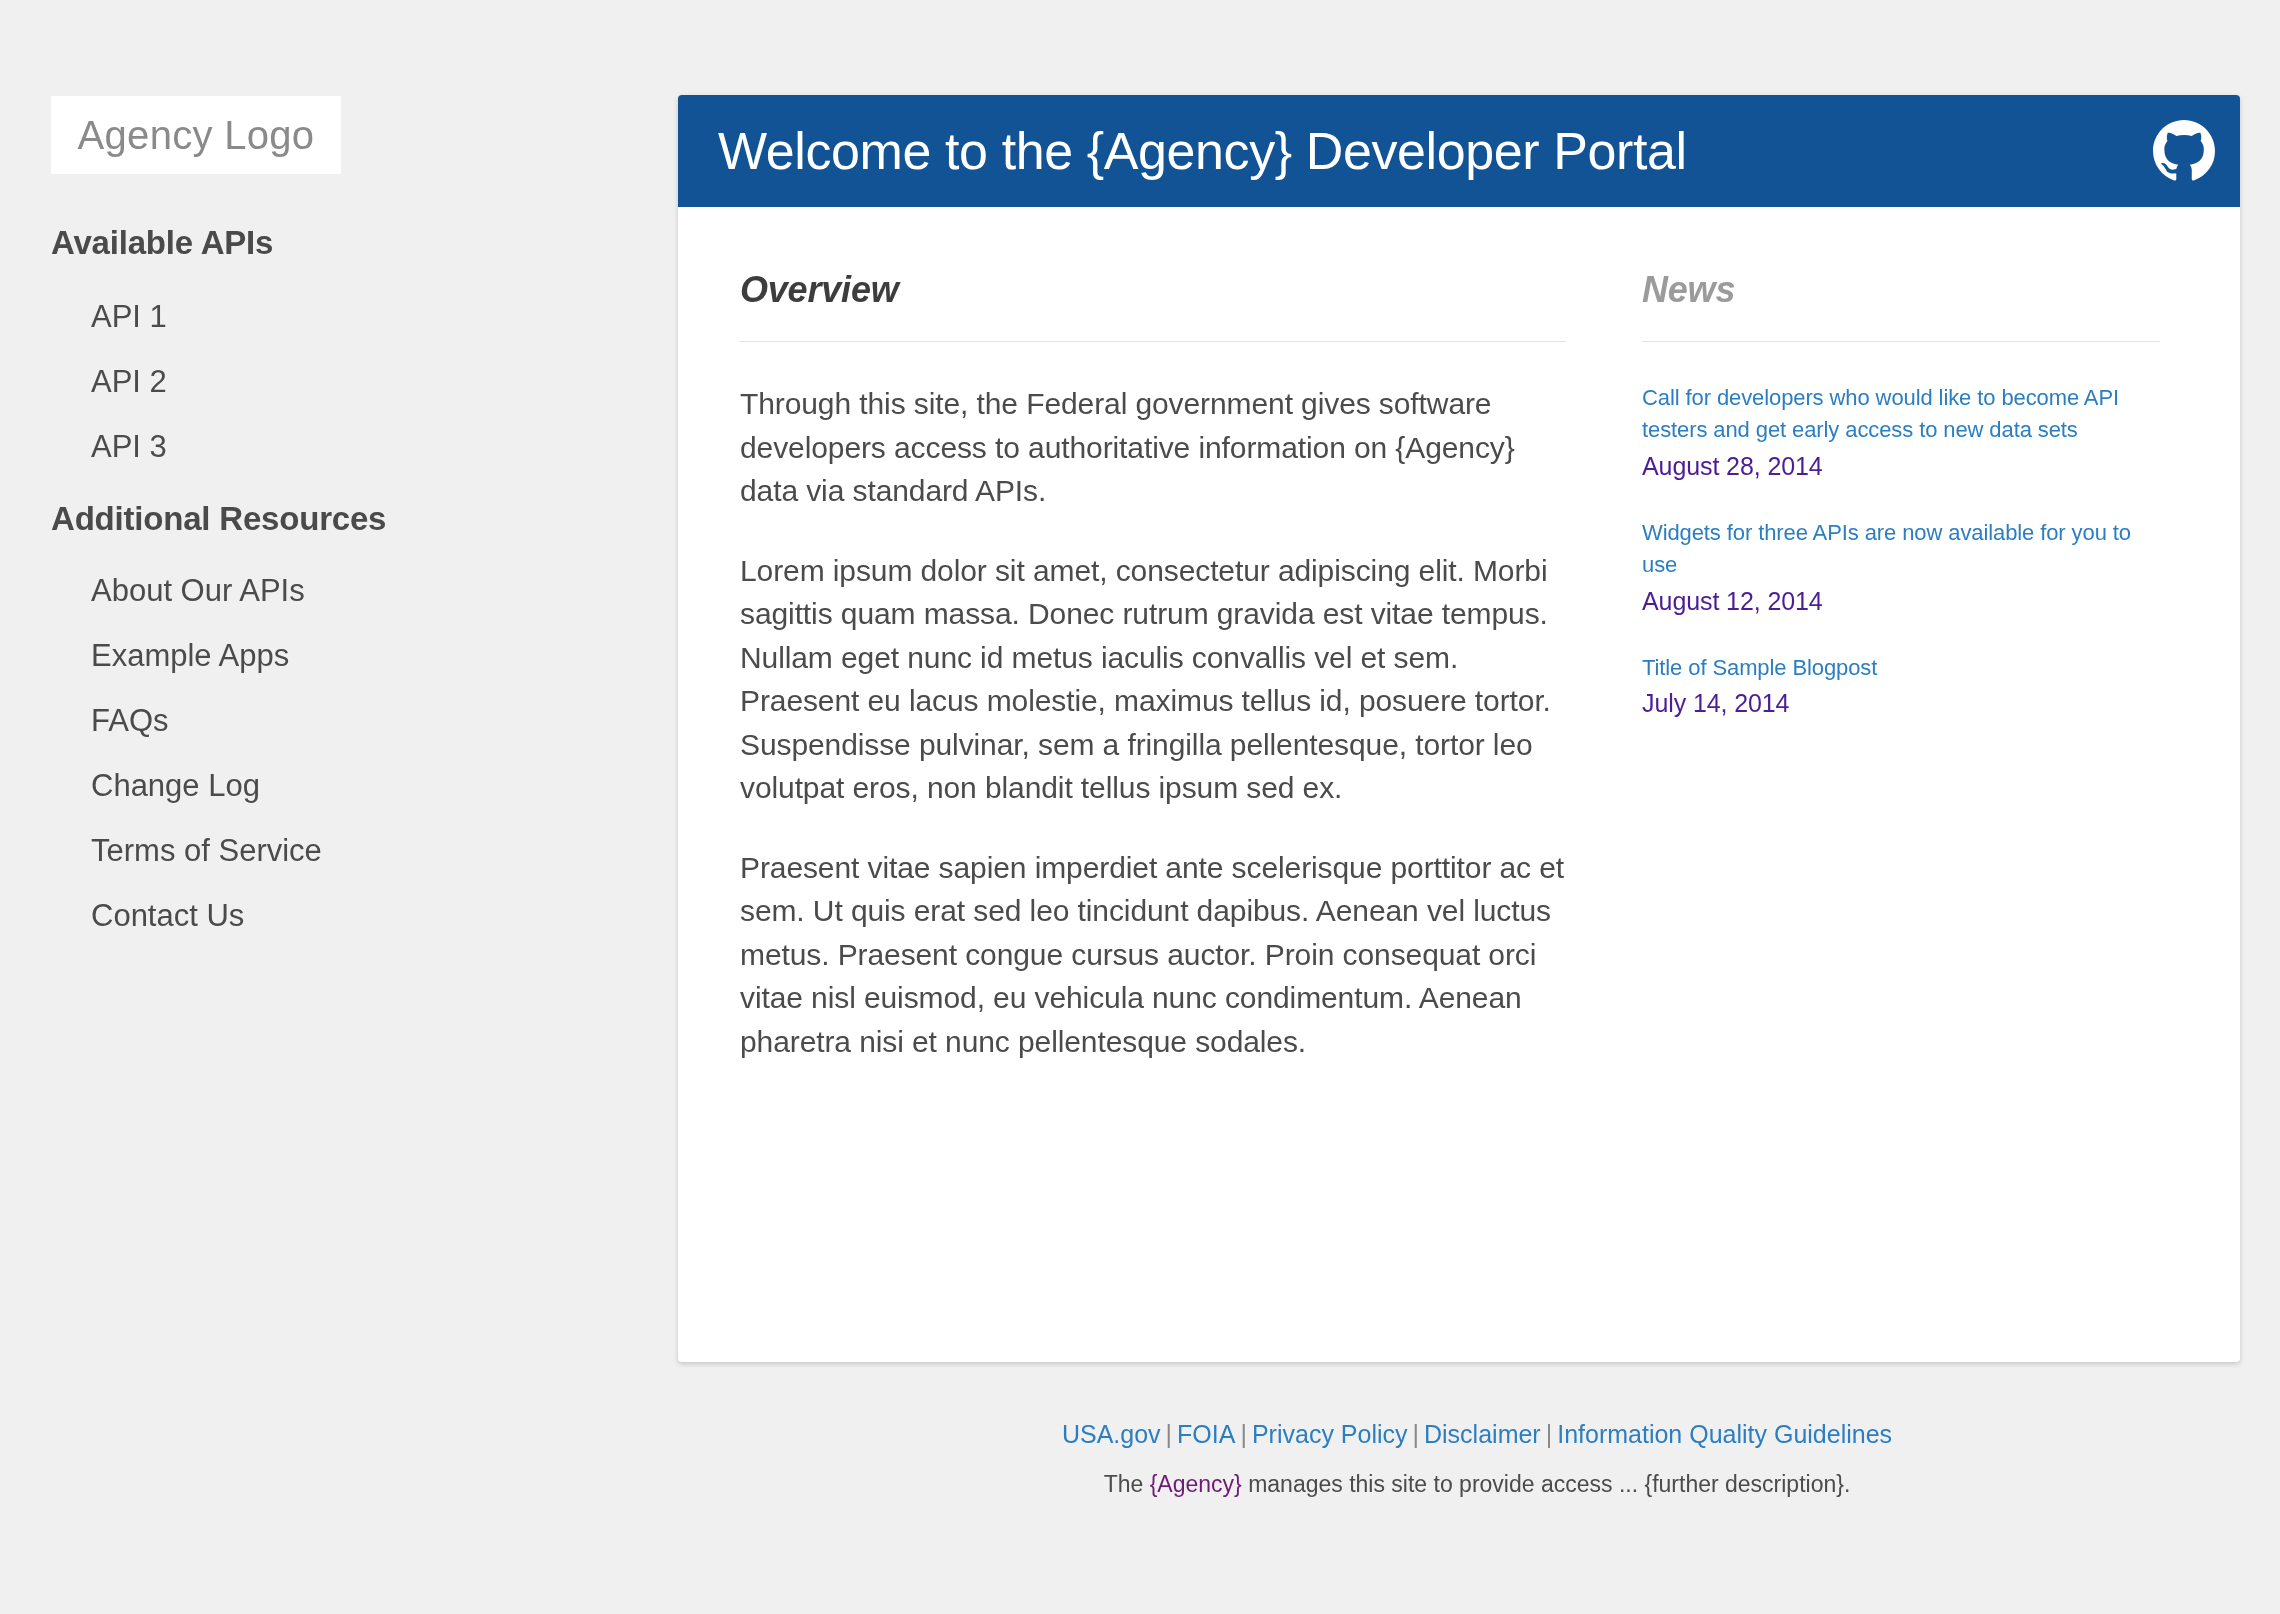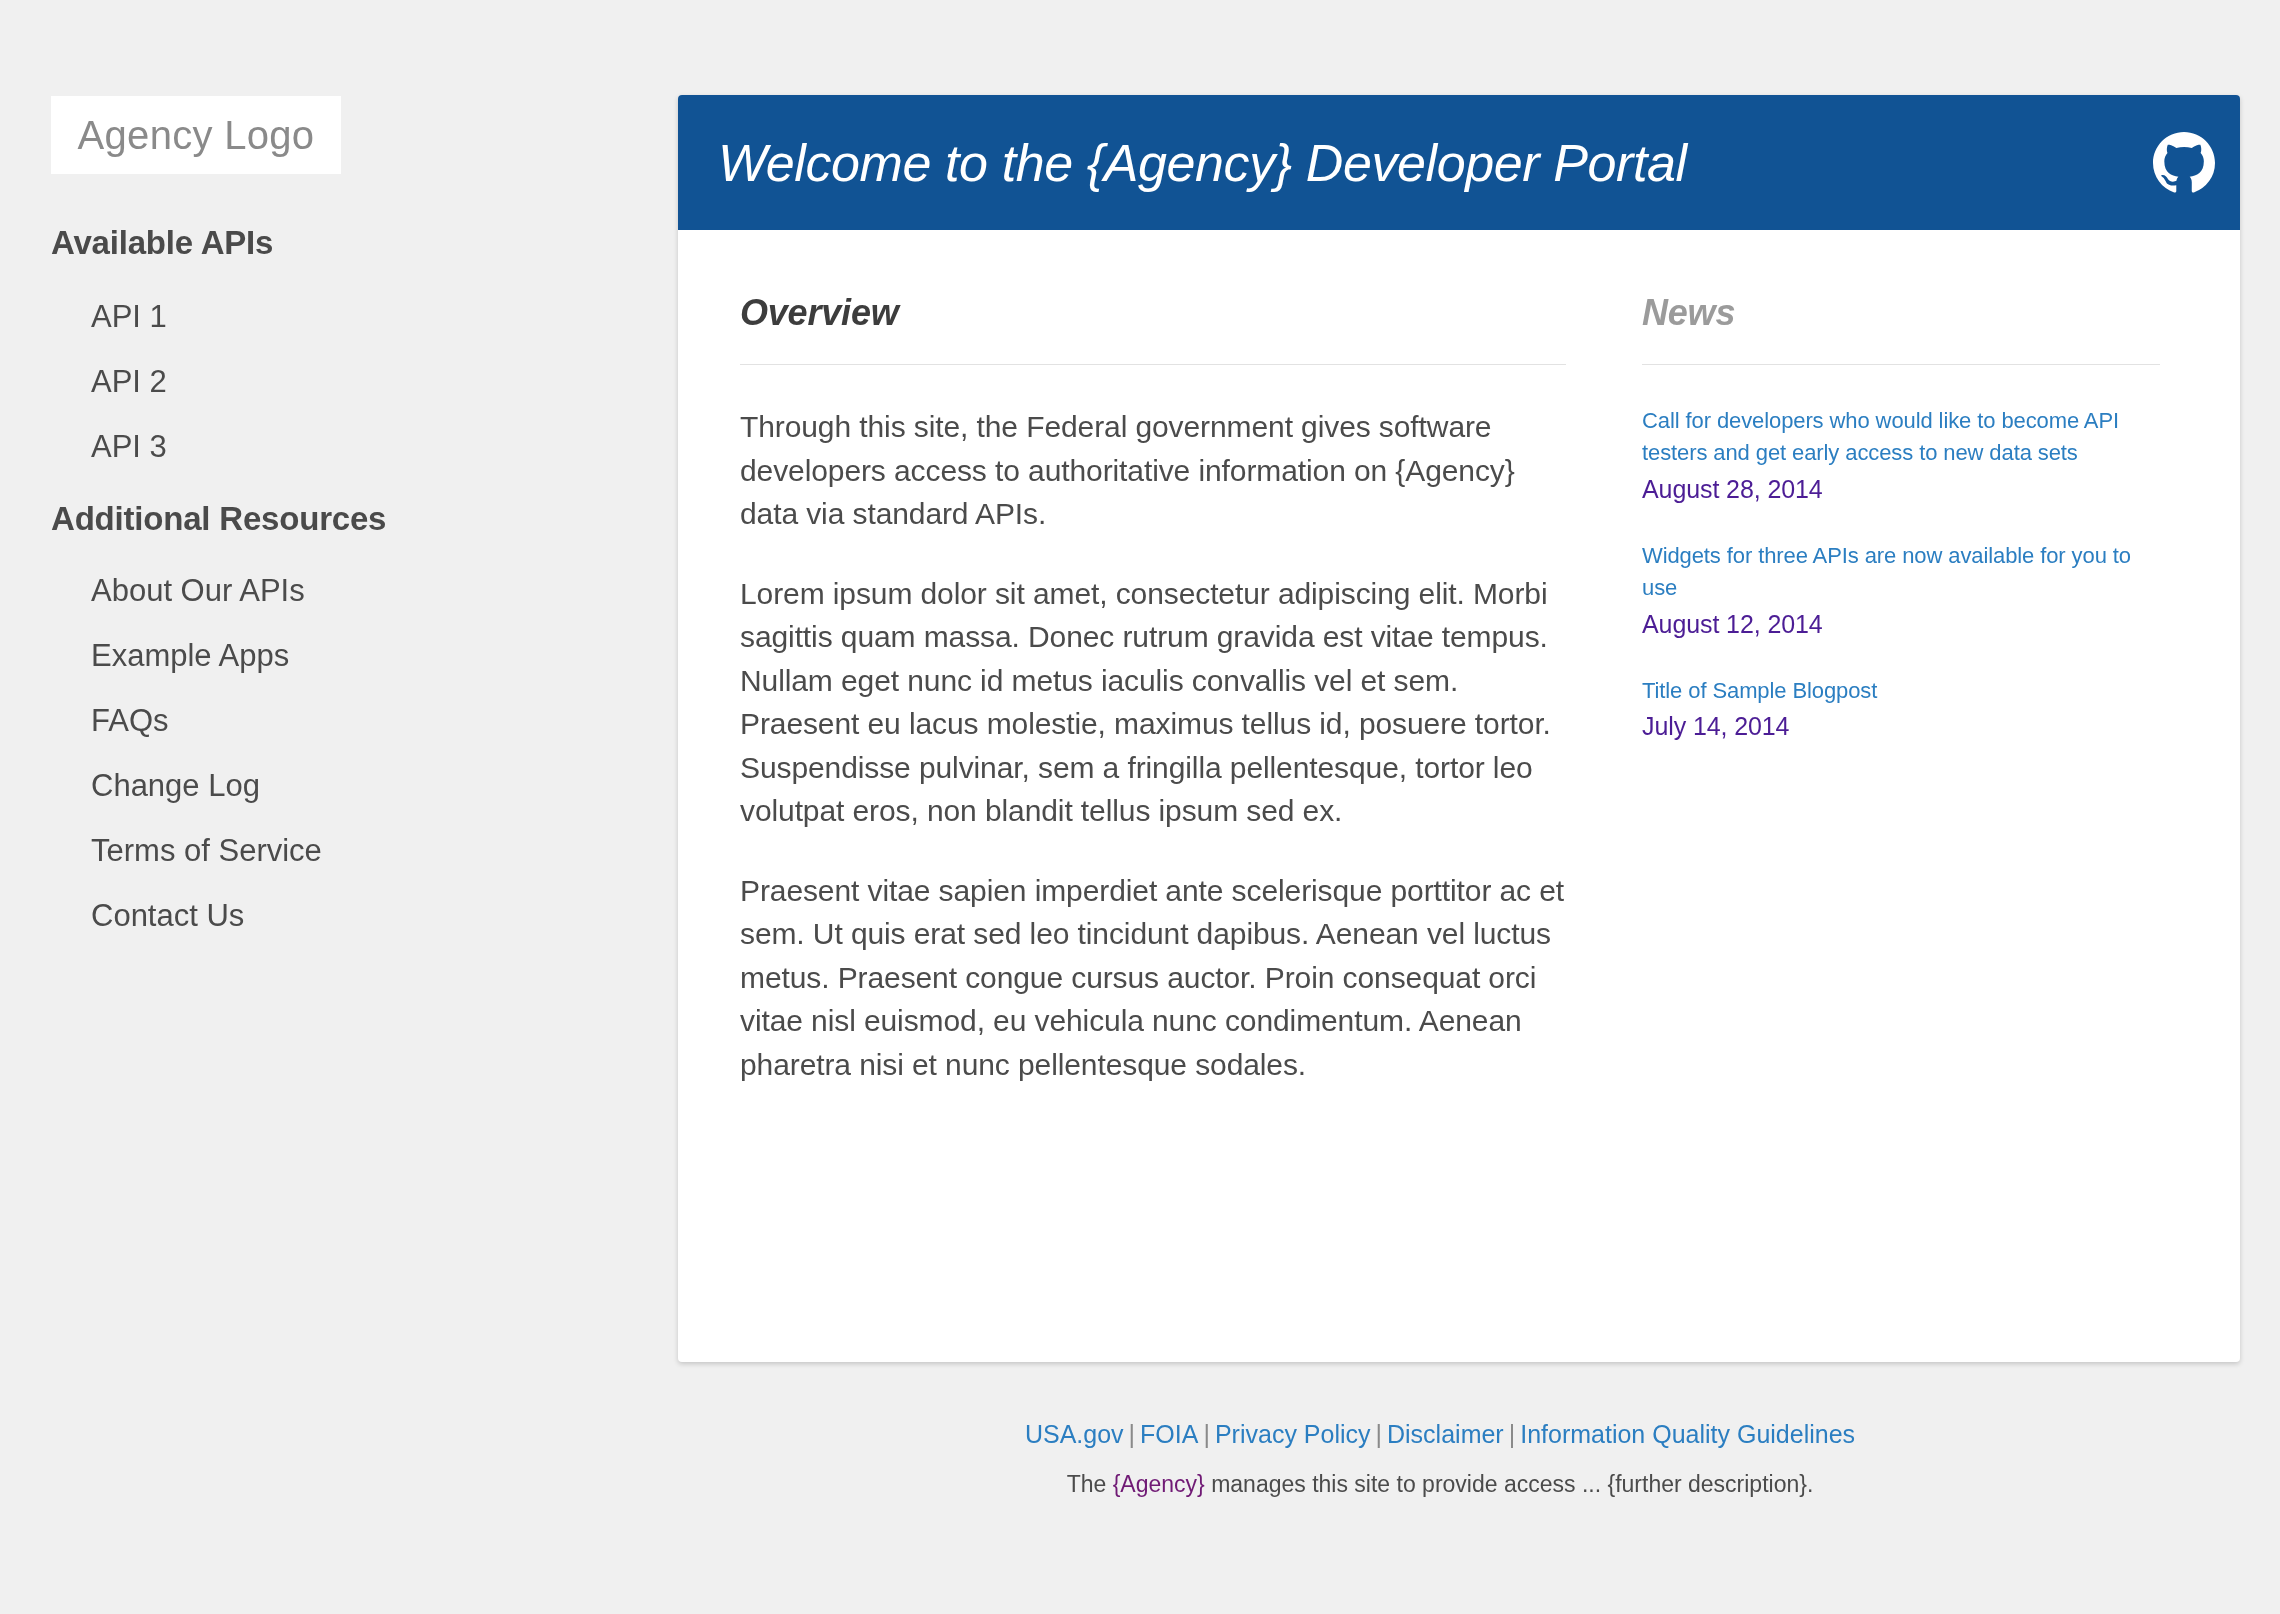--- a/index.html
+++ b/index.html
@@ -77,28 +77,27 @@
     position: absolute;
     left: 678px;
     top: 95px;
     width: 1562px;
     height: 1267px;
     background: #ffffff;
     border-radius: 4px;
     box-shadow: 0 2px 5px rgba(0,0,0,0.18);
   }
   #card-header {
-    height: 135px;
+    height: 112px;
     background: #115394;
     border-radius: 4px 4px 0 0;
     display: flex;
     align-items: center;
     justify-content: space-between;
     padding: 0 25px 0 40px;
-    font-style: italic;
   }
   #portal-title {
     font-size: 52px;
     color: #ffffff;
     font-weight: 400;
     letter-spacing: -0.4px;
     white-space: nowrap;
     margin: 0;
   }
   #github-link {
@@ -154,21 +153,21 @@
   .news-date {
     font-size: 25px;
     color: #4c1d95;
     margin-top: 6px;
     letter-spacing: -0.1px;
   }
 
   
   #footer {
     position: absolute;
-    left: 659px;
+    left: 696px;
     top: 1420px;
     width: 1562px;
     text-align: center;
   }
   #footer-links {
     font-size: 25px;
     color: #555555;
     white-space: nowrap;
   }
   #footer-links a {

